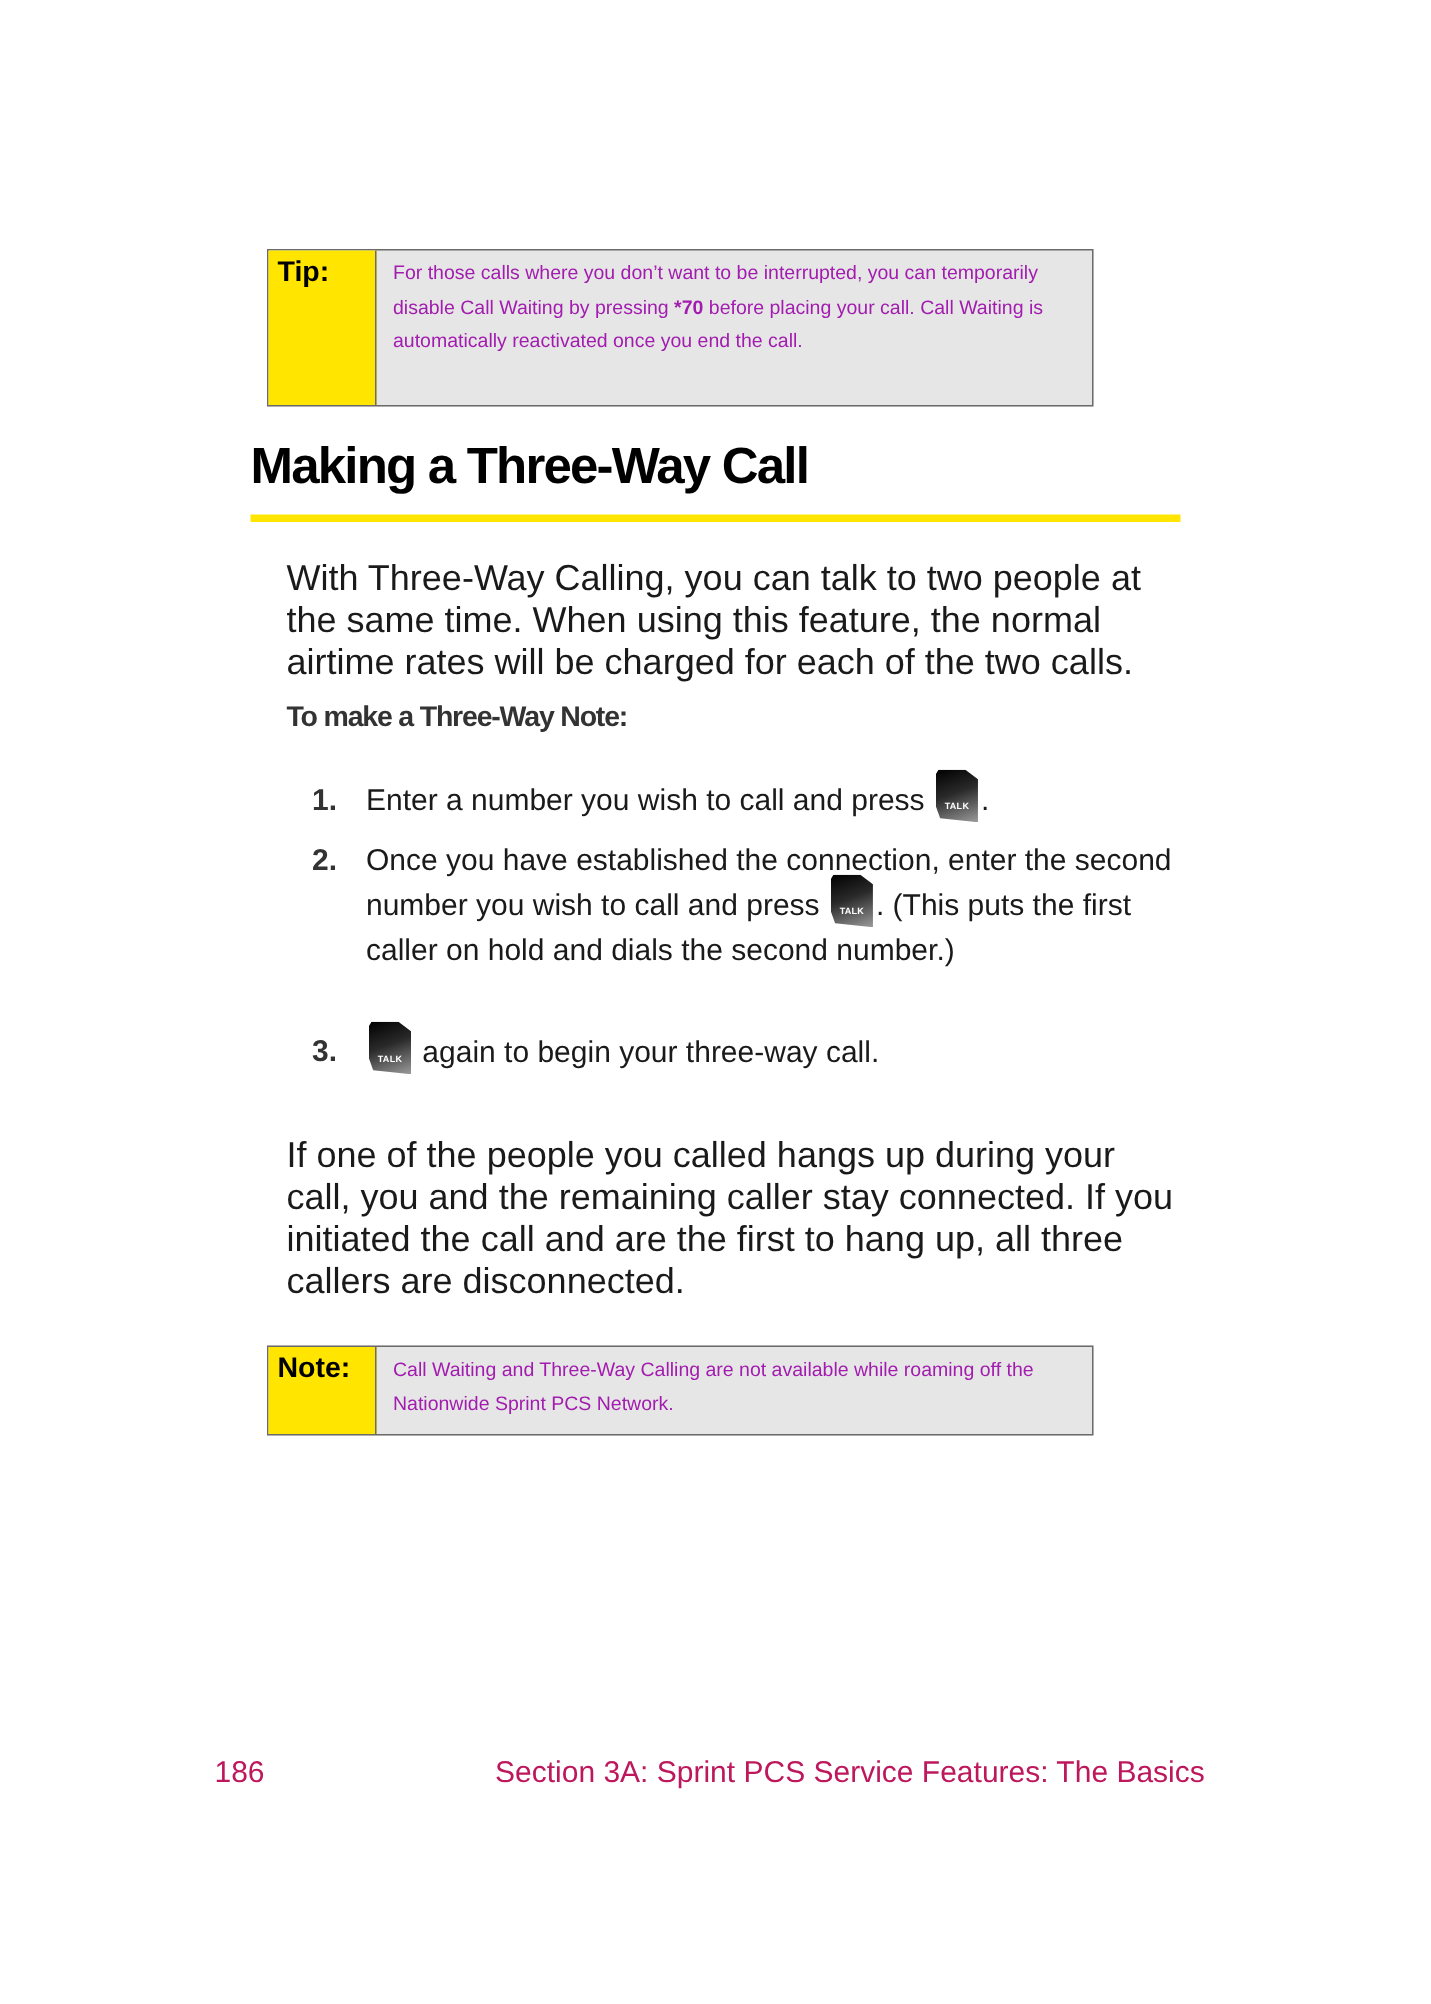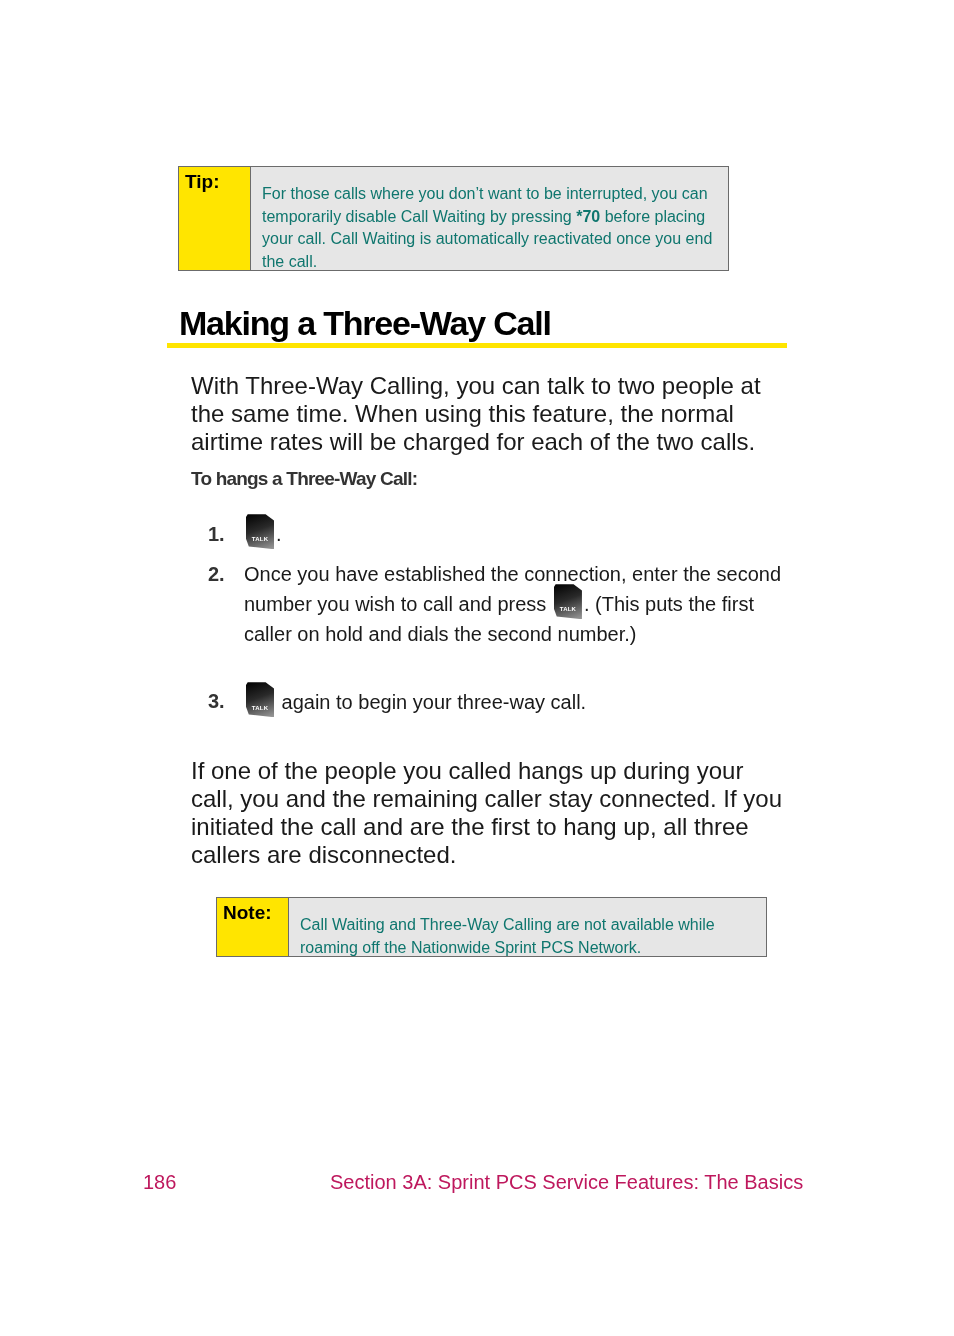--- a/index.html
+++ b/index.html
@@ -10,26 +10,26 @@
   .callout {
     position: absolute; left: 178px; width: 551px;
     border: 1.5px solid #6b6b6b; display: flex; background: #e6e6e6;
     box-sizing: border-box;
   }
   .callout .label {
     width: 72px; flex: 0 0 72px; background: #ffe500; border-right: 1.5px solid #6b6b6b;
     font-weight: bold; font-size: 19px; padding: 4px 0 0 6px; box-sizing: border-box; color: #000;
   }
   .callout .body {
-    padding: 16px 10px 6px 11px; font-size: 16px; line-height: 22.5px; color: #0f766e;
+    padding: 4px 10px 6px 11px; font-size: 13px; line-height: 22.5px; color: #a21caf;
   }
   #tip { top: 166px; height: 105px; }
-  #note { top: 897px; height: 60px; margin-left: 38px; }
+  #note { top: 897px; height: 60px; }
   h1 {
-    position: absolute; left: 167px; top: 292px; margin: 12px;
+    position: absolute; left: 167px; top: 292px; margin: 0;
     font-size: 34px; font-weight: bold; letter-spacing: -1.2px; color: #000;
   }
   .rule { position: absolute; left: 167px; top: 343px; width: 620px; height: 5px; background: #ffe500; }
   .para { position: absolute; left: 191px; width: 600px; font-size: 24px; line-height: 28px; margin: 0; }
   #intro { top: 372px; }
   #closing { top: 757px; }
   .subhead {
     position: absolute; left: 191px; top: 468px; font-size: 19px; font-weight: bold;
     letter-spacing: -0.8px; color: #333;
   }
@@ -61,25 +61,25 @@
 <div id="tip" class="callout">
   <div class="label">Tip:</div>
   <div class="body"><span>For those calls where you don’t want to be interrupted, you can temporarily disable Call Waiting by pressing </span><b>*70</b><span> before placing your call. Call Waiting is automatically reactivated once you end the call.</span></div>
 </div>
 
 <h1>Making a Three-Way Call</h1>
 <div class="rule"></div>
 
 <p id="intro" class="para">With Three-Way Calling, you can talk to two people at the same time. When using this feature, the normal airtime rates will be charged for each of the two calls.</p>
 
-<div class="subhead">To hangs a Three-Way Call:</div>
+<div class="subhead">To make a Three-Way Note:</div>
 
 <div id="step1" class="step">
   <span class="num">1.</span>
-  <span class="text"><span class="talk"><span>TALK</span></span><span>.</span></span>
+  <span class="text"><span>Enter a number you wish to call and press </span><span class="talk"><span>TALK</span></span><span>.</span></span>
 </div>
 
 <div id="step2" class="step">
   <span class="num">2.</span>
   <span class="text" style="line-height:30px"><span>Once you have established the connection, enter the second number you wish to call and press </span><span class="talk"><span>TALK</span></span><span>. (This puts the first caller on hold and dials the second number.)</span></span>
 </div>
 
 <div id="step3" class="step">
   <span class="num">3.</span>
   <span class="text" style="line-height:32px"><span class="talk"><span>TALK</span></span><span> again to begin your three-way call.</span></span>

